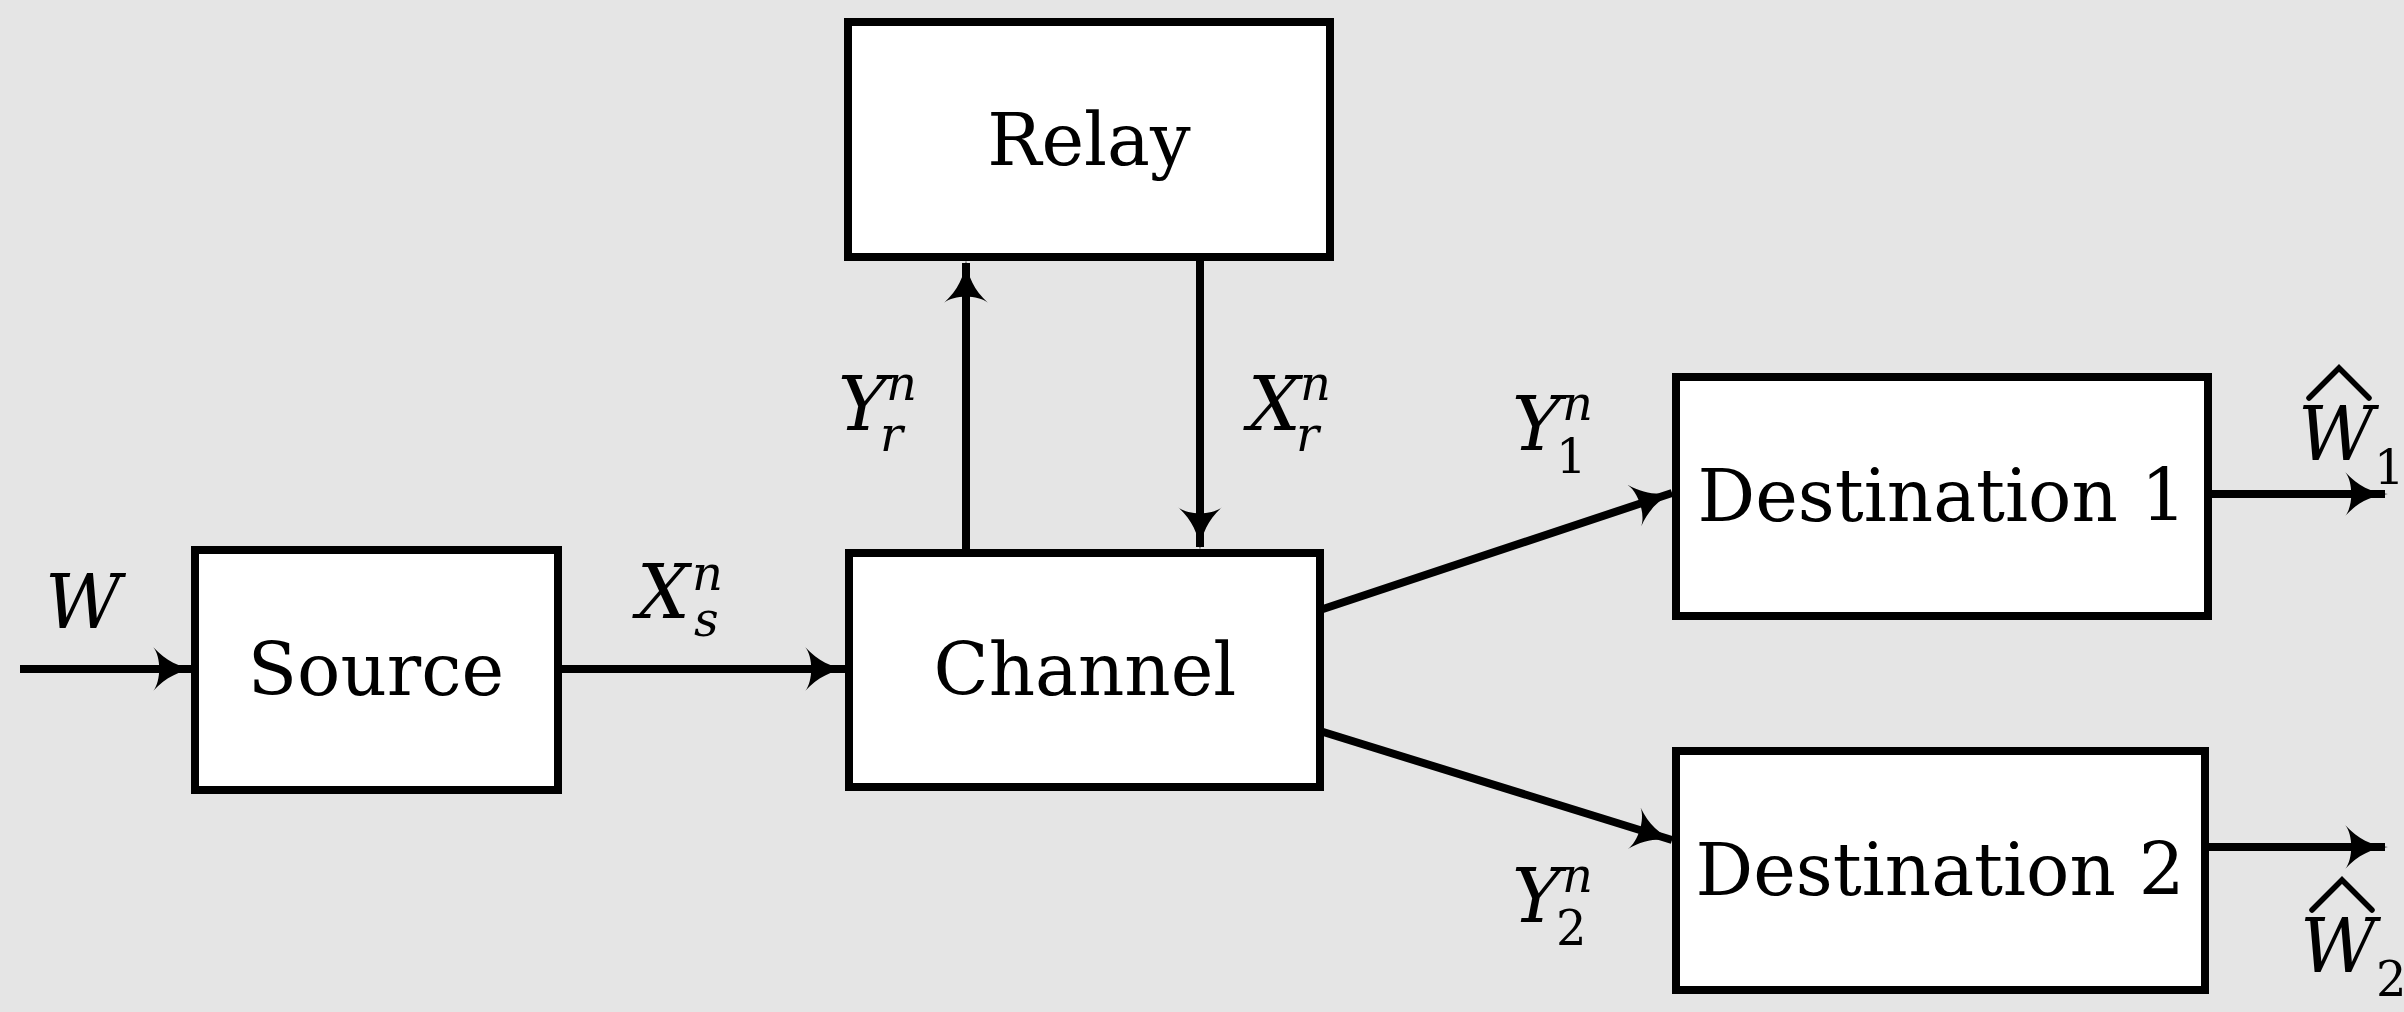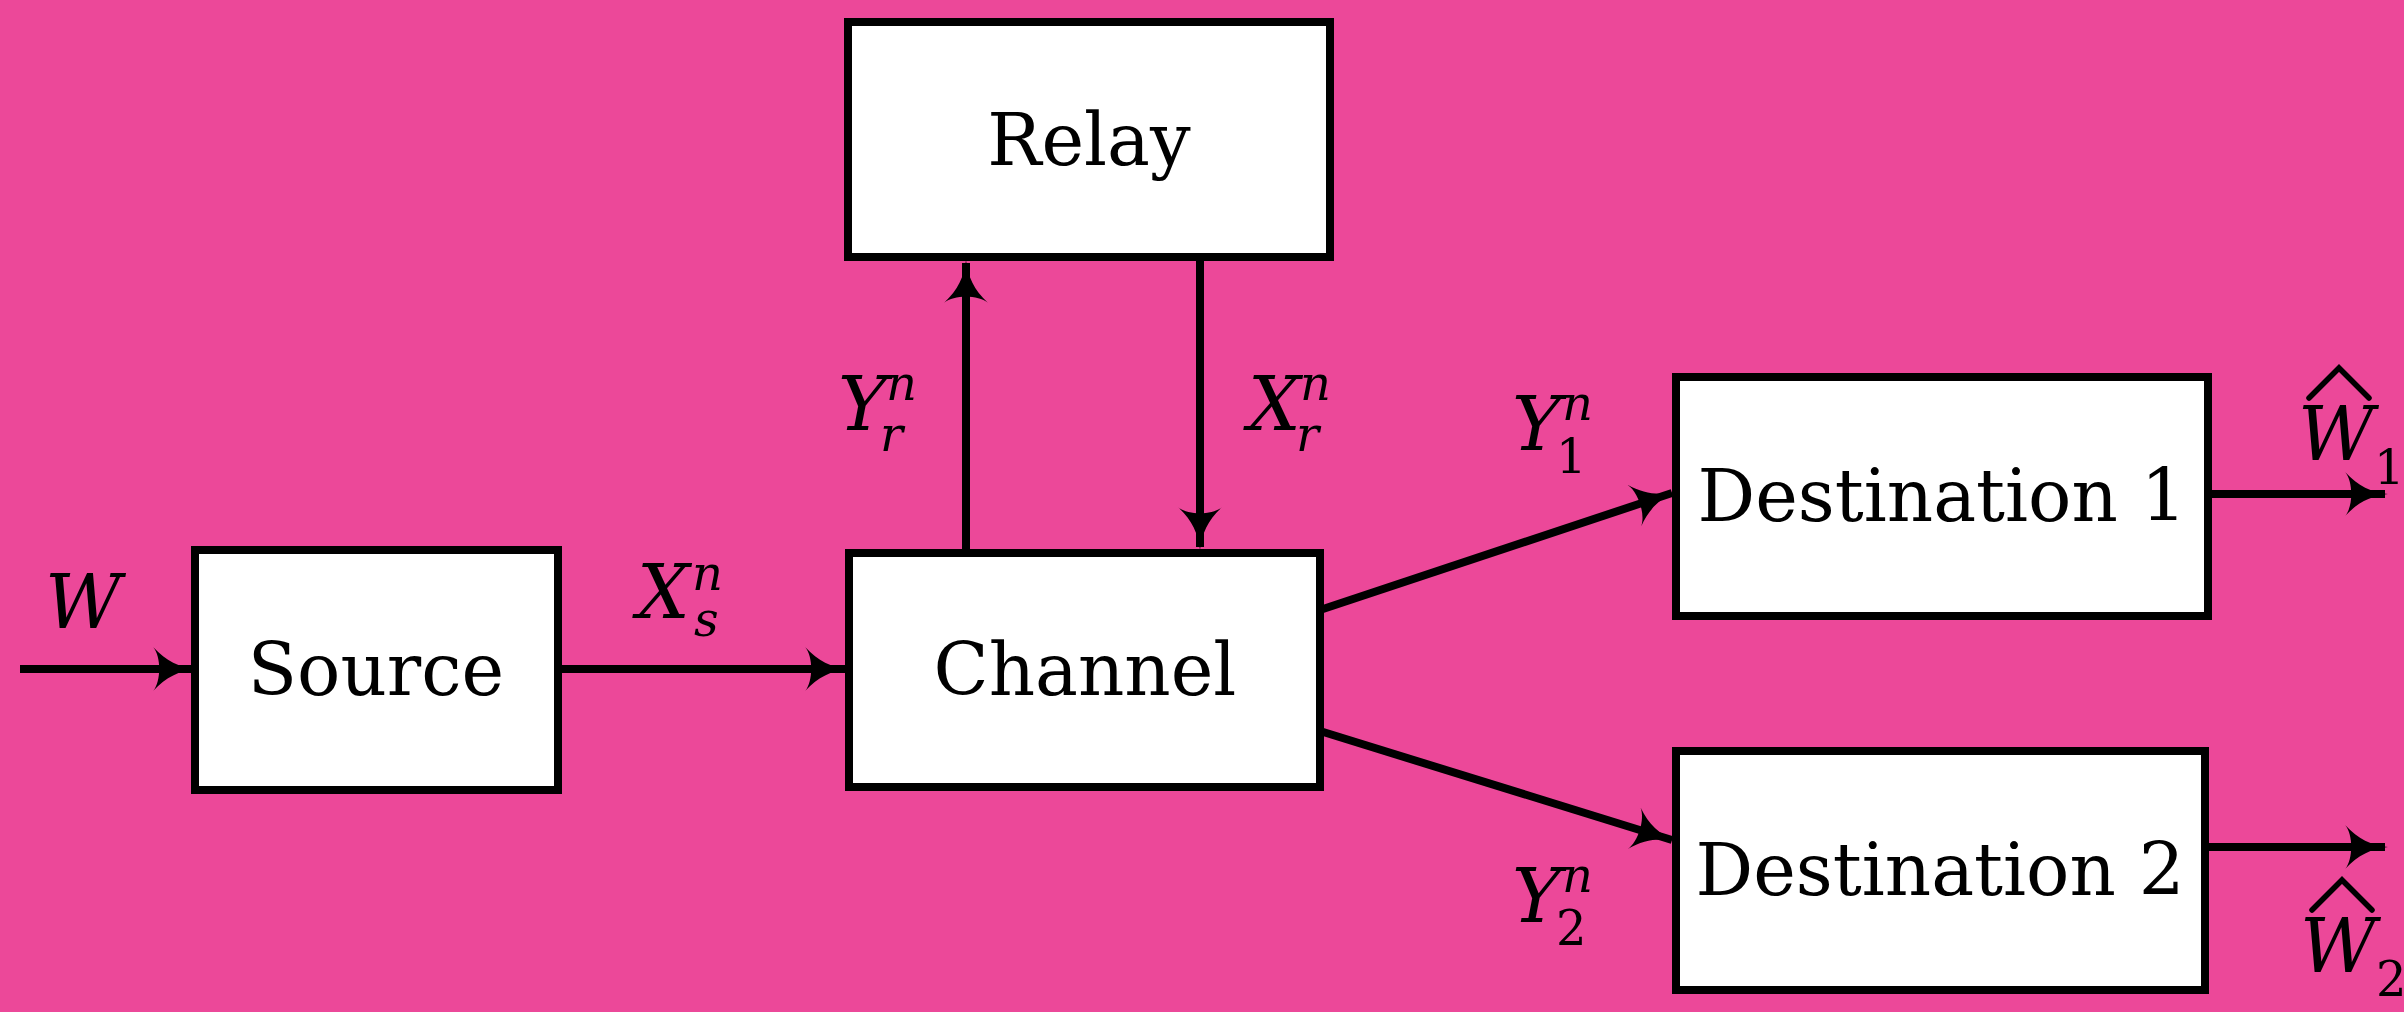--- a/index.html
+++ b/index.html
@@ -1,16 +1,16 @@
 <!DOCTYPE html>
 <html><head>
 <meta charset="utf-8">
 <style>
   html,body{margin:0;padding:0;background:#ffffff;}
-  .stage{position:relative;width:2404px;height:1012px;background:#ec4899;overflow:hidden;}
+  .stage{position:relative;width:2404px;height:1012px;background:#e5e5e5;overflow:hidden;}
   svg{display:block;}
   .box{fill:#ffffff;stroke:#000000;stroke-width:8;}
   .arrow{stroke:#000000;stroke-width:8;fill:none;}
   .hat{stroke:#000000;stroke-width:5.5;fill:none;stroke-linecap:round;stroke-linejoin:miter;}
   .lbl{font-family:"DejaVu Serif","Liberation Serif",serif;font-size:72px;fill:#000000;text-anchor:middle;}
   .math{font-family:"DejaVu Serif","Liberation Serif",serif;font-style:italic;font-size:74px;fill:#000000;}
   .script{font-family:"DejaVu Serif","Liberation Serif",serif;font-style:italic;font-size:48px;fill:#000000;}
   .scriptnum{font-family:"DejaVu Serif","Liberation Serif",serif;font-style:normal;font-size:48px;fill:#000000;}
 </style>
 </head>

